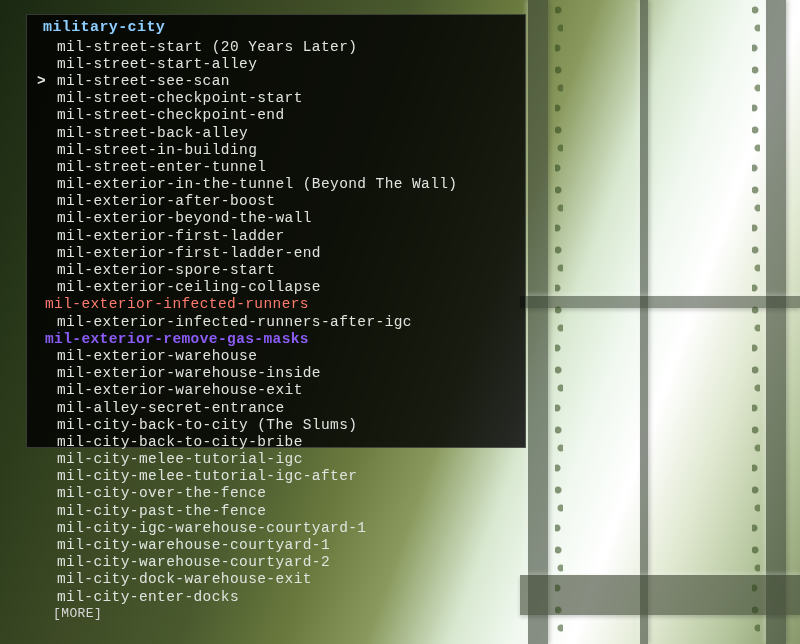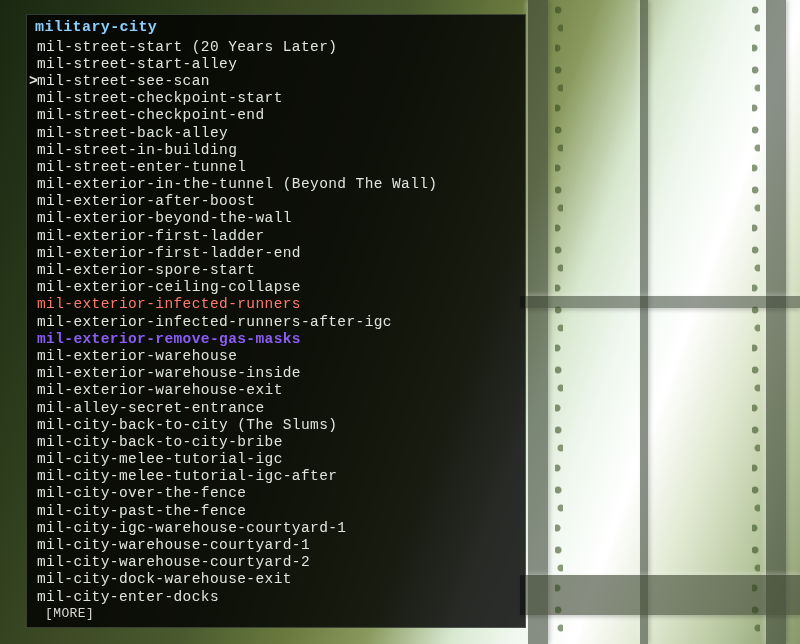--- a/index.html
+++ b/index.html
@@ -41,25 +41,25 @@
                   radial-gradient(circle at 2px 48px, #2c4518 3px, transparent 4px);
       background-repeat: repeat-y;
       background-size: 8px 60px;
       opacity: 0.55;
     }
     .vn1 { left: 555px; top: 0; height: 644px; }
     .vn2 { left: 752px; top: 0; height: 644px; }
     .menu-panel {
       position: absolute;
       left: 26px; top: 14px;
-      width: 500px; height: 614px;
+      width: 500px; height: 434px;
       background: rgba(0, 0, 0, 0.82);
       border: 1px solid rgba(180, 190, 180, 0.28);
       z-index: 2;
-      padding: 4px 2px;
+      padding: 4px 10px;
     }
     .menu-title {
       color: #8dceff;
       font-size: 15px;
       padding: 0 6px 2px 6px;
       letter-spacing: 0.4px;
       font-weight: bold;
     }
     .menu-list { }
     .menu-row {
@@ -71,21 +71,21 @@
       letter-spacing: 0.4px;
       white-space: nowrap;
     }
     .cursor {
       color: #e6e6e6;
       width: 8px;
       display: inline-block;
       font-weight: bold;
       margin-left: -8px;
     }
-    .label-default { color: #e0e4e0; }
+    .label-default { color: #e0e4e0; margin-left: 12px; }
     .label-red     { color: #ff7a6e; text-align: center; }
     .label-green   { color: #8b5cf6; font-weight: bold; }
     .more-row {
       color: #d8d8d8;
       font-size: 13px;
       padding-left: 16px;
       letter-spacing: 0.4px;
       height: 17px;
       display: flex; align-items: center;
     }

